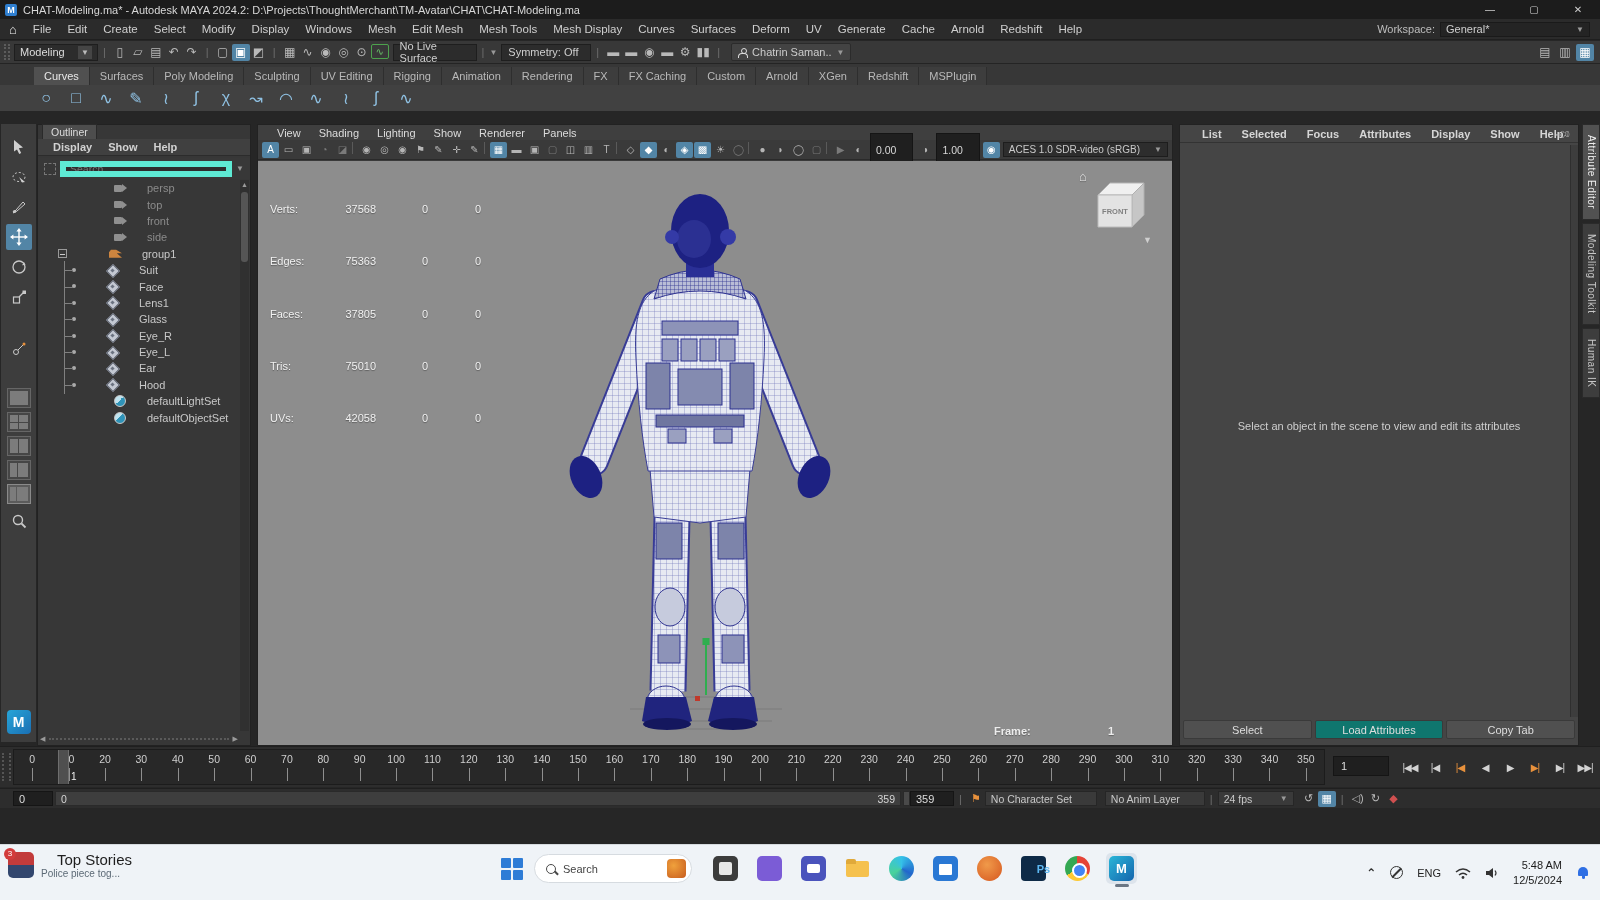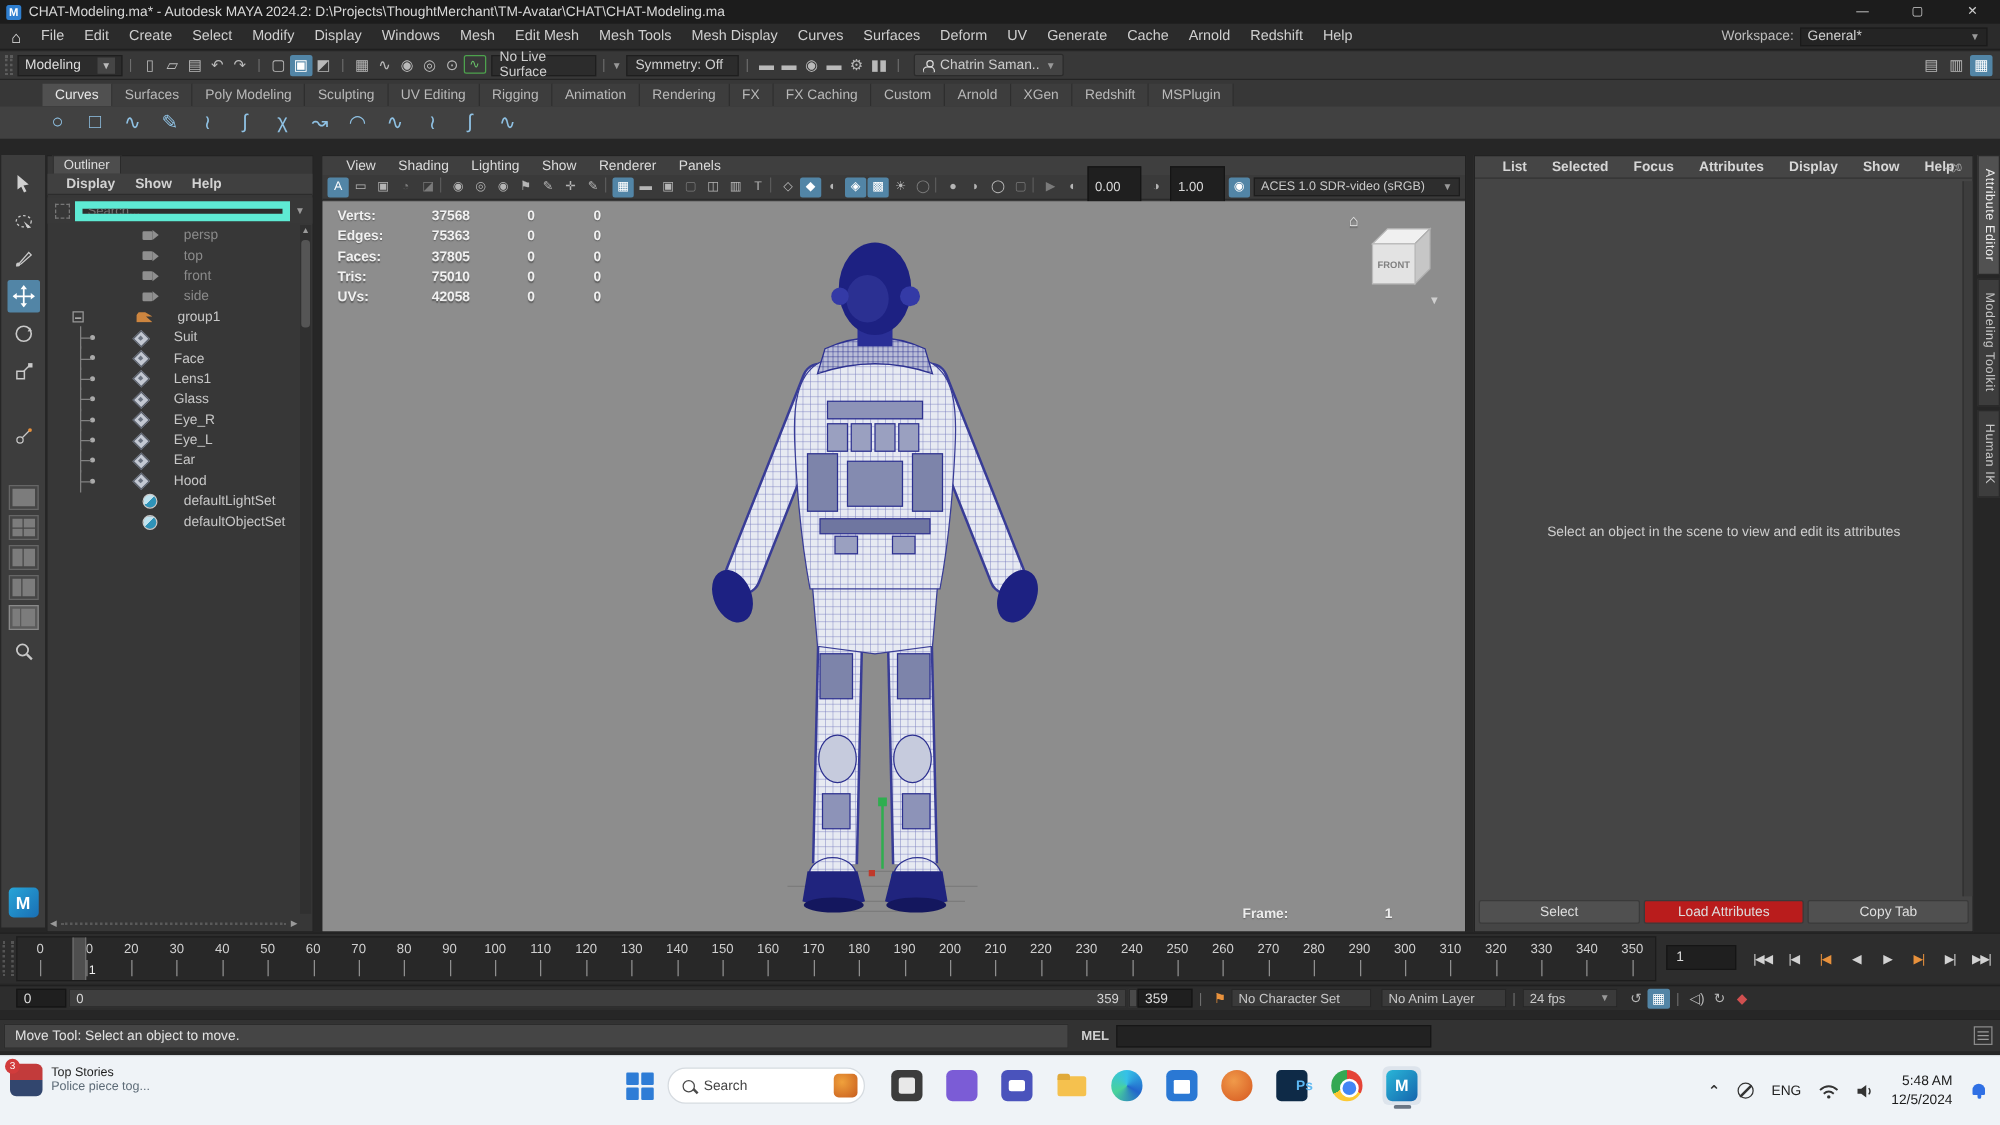--- a/index.html
+++ b/index.html
@@ -99,40 +99,40 @@
   .vp-iconbar{height:20px;background:#3a3a3a;display:flex;align-items:center;padding:0 4px;border-bottom:1px solid #2a2a2a;gap:1px;}
   .vtb{width:17px;height:16px;display:flex;align-items:center;justify-content:center;color:#b5b5b5;font-size:10px;flex:none;}
   .vtb.on{background:#5285a6;border-radius:2px;color:#fff;}
   .vtb.dim{color:#7a7a7a;}
   .vtb.sep{width:5px;border-left:1px solid #5a5a5a;height:12px;}
   .vp-num{width:44px;height:33px;background:#1f1f1f;border:1px solid #151515;color:#d8d8d8;display:flex;align-items:center;padding:0 5px;font-size:10.5px;margin:0 2px;}
   .vp-cs{width:168px;height:15px;background:#2d2d2d;border:1px solid #1d1d1d;color:#c9c9c9;display:flex;align-items:center;padding:0 5px;font-size:10px;margin-left:2px;}
   .vp-cs .car{margin-left:auto;font-size:8px;color:#999;}
   .vp-canvas{position:absolute;left:0;top:36px;right:0;bottom:0;background:#8d8d8d;overflow:hidden;}
   .hud{position:absolute;left:12px;top:4px;}
-  .hud-row{display:flex;height:16.3px;align-items:center;color:#f1f1f1;font-weight:bold;font-size:11px;text-shadow:0 1px 1px rgba(0,0,0,.35);}
+  .hud-row{display:flex;height:16.3px;align-items:center;color:#f1f1f1;font-weight:normal;font-size:11px;text-shadow:0 1px 1px rgba(0,0,0,.35);margin-top:36px;}
   .hud-row .l{width:58px;}
   .hud-row .c1{width:48px;text-align:right;}
   .hud-row .c2{width:52px;text-align:right;}
   .hud-row .c3{width:53px;text-align:right;}
   .vcube{position:absolute;right:18px;top:6px;width:84px;height:78px;}
   .vcube .home{position:absolute;left:0;top:2px;color:#e6e6e6;font-size:13px;text-shadow:0 1px 1px rgba(0,0,0,.3);}
   .vcube .chev{position:absolute;right:2px;bottom:0;color:#cfcfcf;font-size:9px;}
   .vp-frame{position:absolute;right:58px;bottom:8px;width:120px;display:flex;justify-content:space-between;color:#ececec;font-size:11px;font-weight:bold;text-shadow:0 1px 1px rgba(0,0,0,.3);}
   .model{position:absolute;left:252px;top:12px;}
 
   
   .attred{position:absolute;left:1179px;top:12px;width:400px;height:622px;background:#454545;border:1px solid #222;}
   .ae-menus{height:18px;display:flex;align-items:center;padding-left:12px;border-bottom:1px solid #333;}
   .ae-menus span{padding:0 10px;color:#d6d6d6;font-size:11px;font-weight:bold;}
   .ae-pin{position:absolute;right:8px;top:3px;color:#bbb;font-size:11px;transform:rotate(40deg);}
   .ae-msg{position:absolute;left:20px;right:20px;top:295px;text-align:center;color:#cecece;font-size:11px;}
   .ae-btns{position:absolute;left:3px;right:3px;bottom:6px;height:19px;display:flex;gap:3px;}
   .ae-btn{flex:1;background:#505050;border:1px solid #3a3a3a;border-radius:2px;color:#dedede;font-size:11px;display:flex;align-items:center;justify-content:center;}
-  .ae-btn.lit{background:#b91c1c;}
+  .ae-btn.lit{background:#0f766e;}
   .ae-scroll{position:absolute;right:0;top:20px;bottom:28px;width:8px;background:#3d3d3d;border-left:1px solid #2f2f2f;}
 
   
   .sidetabs{position:absolute;left:1582px;top:12px;width:18px;height:618px;display:flex;flex-direction:column;gap:3px;}
   .sidetab{writing-mode:vertical-rl;background:#3d3d3d;color:#c6c6c6;font-size:10px;padding:10px 2px;border:1px solid #2a2a2a;letter-spacing:.5px;}
   .sidetab.on{background:#515151;color:#eee;}
 
   
   .timeslider{position:absolute;left:0;top:746px;width:1600px;height:41px;background:#2d2d2d;display:flex;align-items:stretch;border-top:1px solid #1f1f1f;}
   .ts-grip{width:9px;border-left:2px dotted #555;border-right:2px dotted #555;margin:6px 2px;}
@@ -167,21 +167,21 @@
   .mel-label{margin-left:10px;color:#cfcfcf;font-weight:bold;font-size:10.5px;}
   .mel-input{width:252px;height:18px;background:#222;border:1px solid #161616;margin-left:6px;color:#ddd;}
   .cmd-right{margin-left:auto;margin-right:6px;width:15px;height:15px;border:1px solid #8a8a8a;position:relative;}
   .cmd-right::before{content:"";position:absolute;left:2px;top:3px;width:9px;height:1px;background:#9a9a9a;box-shadow:0 3px 0 #9a9a9a,0 6px 0 #9a9a9a;}
 
   
   .taskbar{position:absolute;left:0;top:844px;width:1600px;height:56px;background:#eff3f7;border-top:1px solid #d5dade;color:#222;}
   .widget{position:absolute;left:8px;top:6px;display:flex;gap:7px;align-items:center;}
   .w-ico{width:26px;height:26px;border-radius:5px;background:linear-gradient(180deg,#c23b3b 0 50%,#32466e 50% 100%);position:relative;}
   .w-badge{position:absolute;left:-4px;top:-4px;width:12px;height:12px;border-radius:50%;background:#d23c3c;color:#fff;font-size:8px;text-align:center;line-height:12px;}
-  .w-t1{font-size:10px;color:#1e1e1e;}
+  .w-t1{font-size:15px;color:#1e1e1e;margin-left:16px;}
   .w-t2{font-size:10px;color:#5c6a76;}
   .tb-center{position:absolute;left:500px;top:8px;display:flex;align-items:center;gap:10px;}
   .startbtn{width:24px;height:24px;display:grid;grid-template-columns:10px 10px;grid-template-rows:10px 10px;gap:2px;padding:1px;}
   .startbtn div{background:#2e7cd6;border-radius:1px;}
   .searchpill{width:158px;height:29px;background:#fff;border:1px solid #d6dbe0;border-radius:15px;display:flex;align-items:center;padding:0 5px 0 11px;gap:7px;color:#444;}
   .mag{width:10px;height:10px;border:1.6px solid #4a4a4a;border-radius:50%;position:relative;flex:none;}
   .mag::after{content:"";position:absolute;width:5px;height:1.6px;background:#4a4a4a;right:-4px;bottom:-1px;transform:rotate(45deg);}
   .search-img{margin-left:auto;width:19px;height:19px;border-radius:4px;background:radial-gradient(circle at 35% 35%,#f0a13c,#c75c1e);}
   .apps{display:flex;gap:13px;align-items:center;margin-left:8px;}
   .app-ico{width:25px;height:25px;border-radius:5px;position:relative;flex:none;}
@@ -1017,26 +1017,20 @@
       <span class="car">▼</span>
     </div>
     <div class="rs-ico" style="margin-left:6px">↺</div>
     <div class="rs-ico onbox">▦</div>
     <span class="sl-sep">|</span>
     <div class="rs-ico">◁)</div>
     <div class="rs-ico">↻</div>
     <div class="rs-ico red">◆</div>
   </div>
 
-  <div class="cmdline">
-    <div class="help-box">Move Tool: Select an object to move.</div>
-    <span class="mel-label">MEL</span>
-    <input class="mel-input" style="">
-    <div class="cmd-right"></div>
-  </div>
 
   <div class="taskbar">
     <div class="widget">
       <div class="w-ico">
         <div class="w-badge">3</div>
       </div>
       <div>
         <div class="w-t1">Top Stories</div>
         <div class="w-t2">Police piece tog...</div>
       </div>

